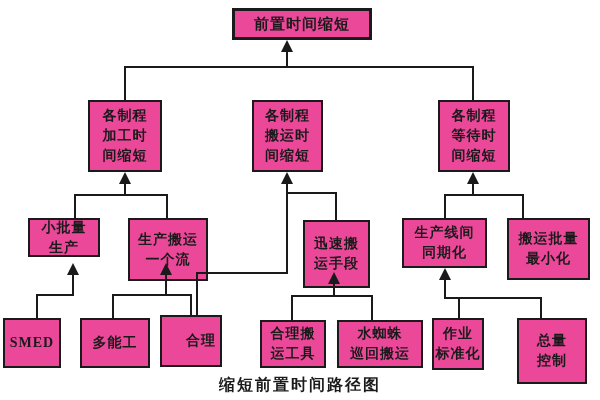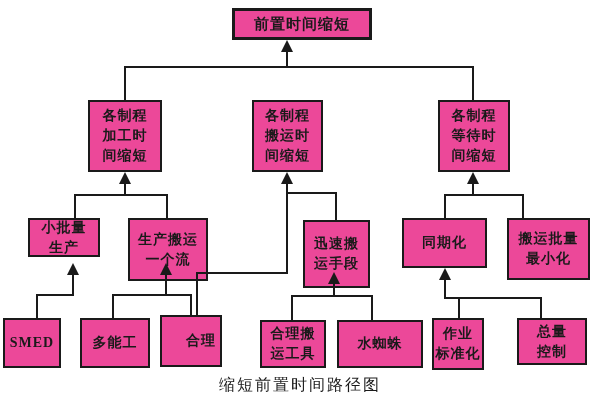--- a/index.html
+++ b/index.html
@@ -19,21 +19,21 @@
   .hline,.vline{position:absolute;background:#1a1a1a;}
   .hline{height:2px;}
   .vline{width:2px;}
   .arrow-up{
     position:absolute;width:0;height:0;
     border-left:6px solid transparent;border-right:6px solid transparent;
     border-bottom:12px solid #1a1a1a;
   }
   .caption{
     position:absolute;left:0;top:375px;width:600px;text-align:center;
-    font-size:16px;font-weight:normal;letter-spacing:2px;
+    font-size:16px;font-weight:bold;letter-spacing:2px;
   }
 </style>
 </head>
 <body>
 
 <div id="canvas">
 
   <div class="node root" style="left:232px;top:8px;width:140px;height:32px;">
     <span>前置时间缩短</span>
   </div>
@@ -60,20 +60,21 @@
   </div>
   <div class="node" style="left:128px;top:218px;width:80px;height:63px;">
     <span>生产搬运</span>
     <span>一个流</span>
   </div>
   <div class="node" style="left:303px;top:220px;width:67px;height:68px;">
     <span>迅速搬</span>
     <span>运手段</span>
   </div>
   <div class="node" style="left:402px;top:218px;width:85px;height:50px;">
+    <span>生产线间</span>
     <span>同期化</span>
   </div>
   <div class="node" style="left:507px;top:218px;width:83px;height:62px;">
     <span>搬运批量</span>
     <span>最小化</span>
   </div>
 
   <div class="node" style="left:80px;top:318px;width:70px;height:50px;">
     <span>多能工</span>
   </div>
@@ -82,26 +83,27 @@
   </div>
   <div class="node" style="left:160px;top:315px;width:62px;height:52px;padding-left:20px;">
     <span>合理</span>
   </div>
   <div class="node" style="left:260px;top:320px;width:66px;height:48px;">
     <span>合理搬</span>
     <span>运工具</span>
   </div>
   <div class="node" style="left:337px;top:320px;width:86px;height:48px;">
     <span>水蜘蛛</span>
+    <span>巡回搬运</span>
   </div>
   <div class="node" style="left:432px;top:318px;width:52px;height:52px;">
     <span>作业</span>
     <span>标准化</span>
   </div>
-  <div class="node" style="left:517px;top:318px;width:70px;height:47px;">
+  <div class="node" style="left:517px;top:318px;width:70px;height:66px;">
     <span>总量</span>
     <span>控制</span>
   </div>
 
   <div class="arrow-up" style="left:281px;top:40px;"></div>
   <div class="vline" style="left:286px;top:49px;height:19px;"></div>
   <div class="hline" style="left:124px;top:66px;width:350px;"></div>
   <div class="vline" style="left:124px;top:66px;height:34px;"></div>
   <div class="vline" style="left:472px;top:66px;height:34px;"></div>
 

